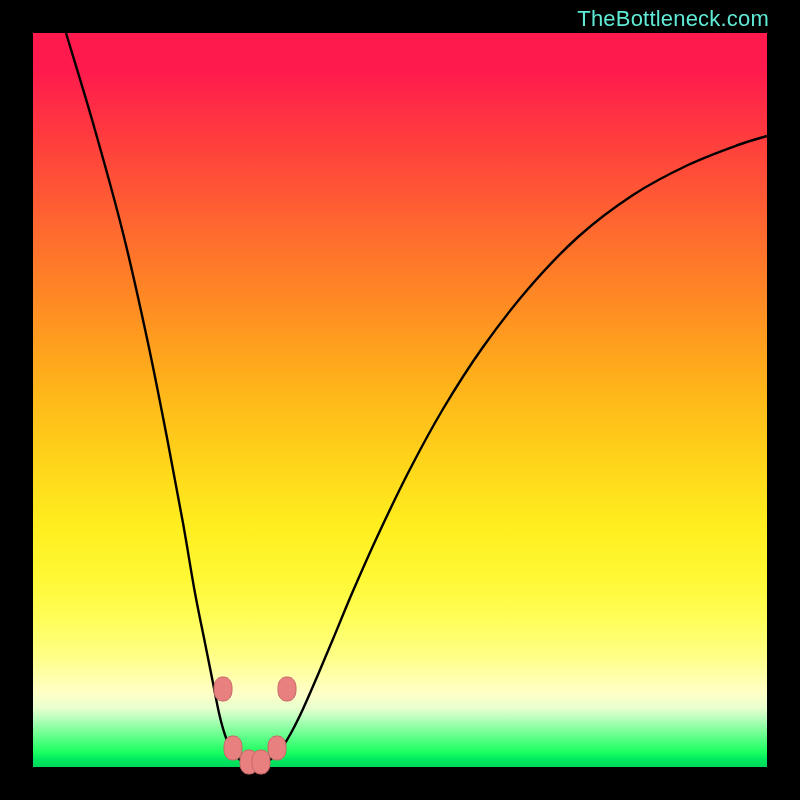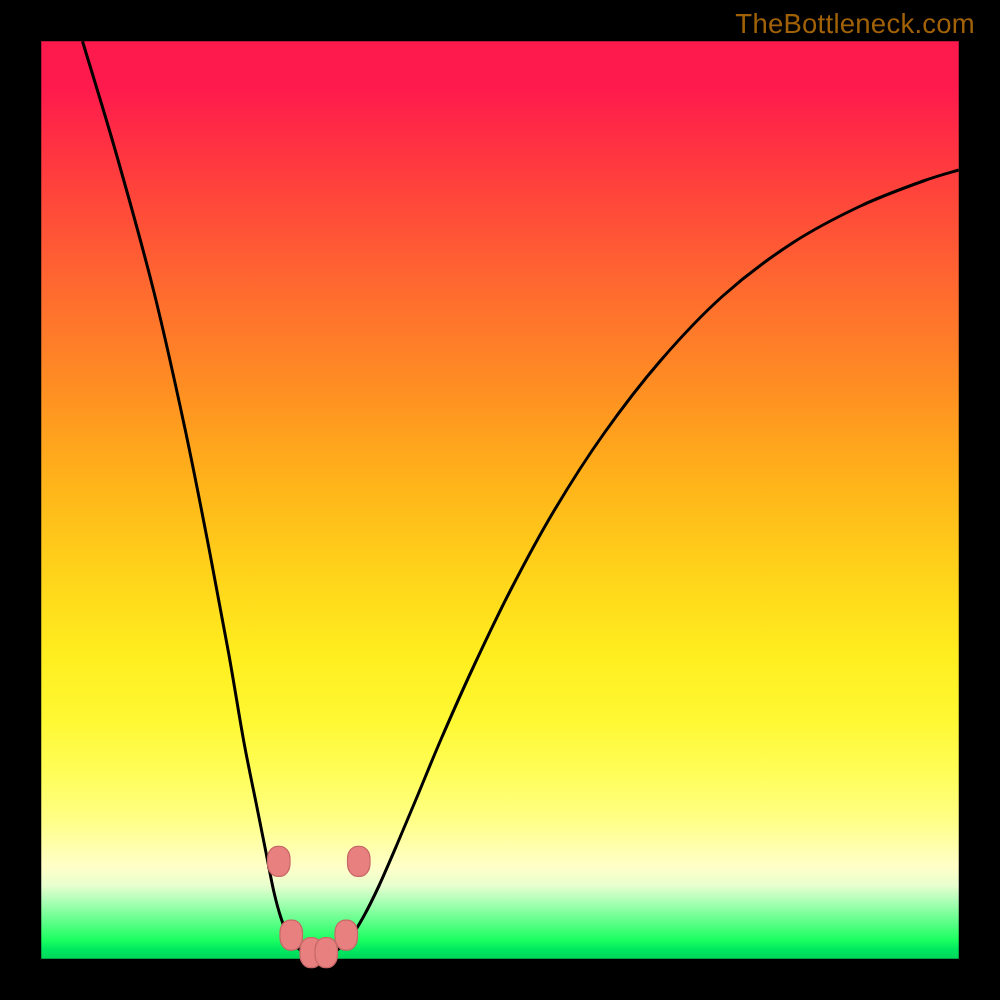--- a/index.html
+++ b/index.html
@@ -36,22 +36,22 @@
       #7fff9c 95%,
       #4dff7e 96.5%,
       #1aff60 98%,
       #00e860 99%,
       #00d85a 100%
     );
   }
   .watermark {
     position: absolute;
     top: 6px;
-    right: 20px;
-    color: #a16207;
+    right: 31px;
+    color: #5eead4;
     font-size: 22px;
     font-weight: 500;
     letter-spacing: 0.2px;
     font-family: Arial, Helvetica, sans-serif;
   }
   svg.curve {
     position: absolute;
     left: 0;
     top: 0;
     width: 734px;

